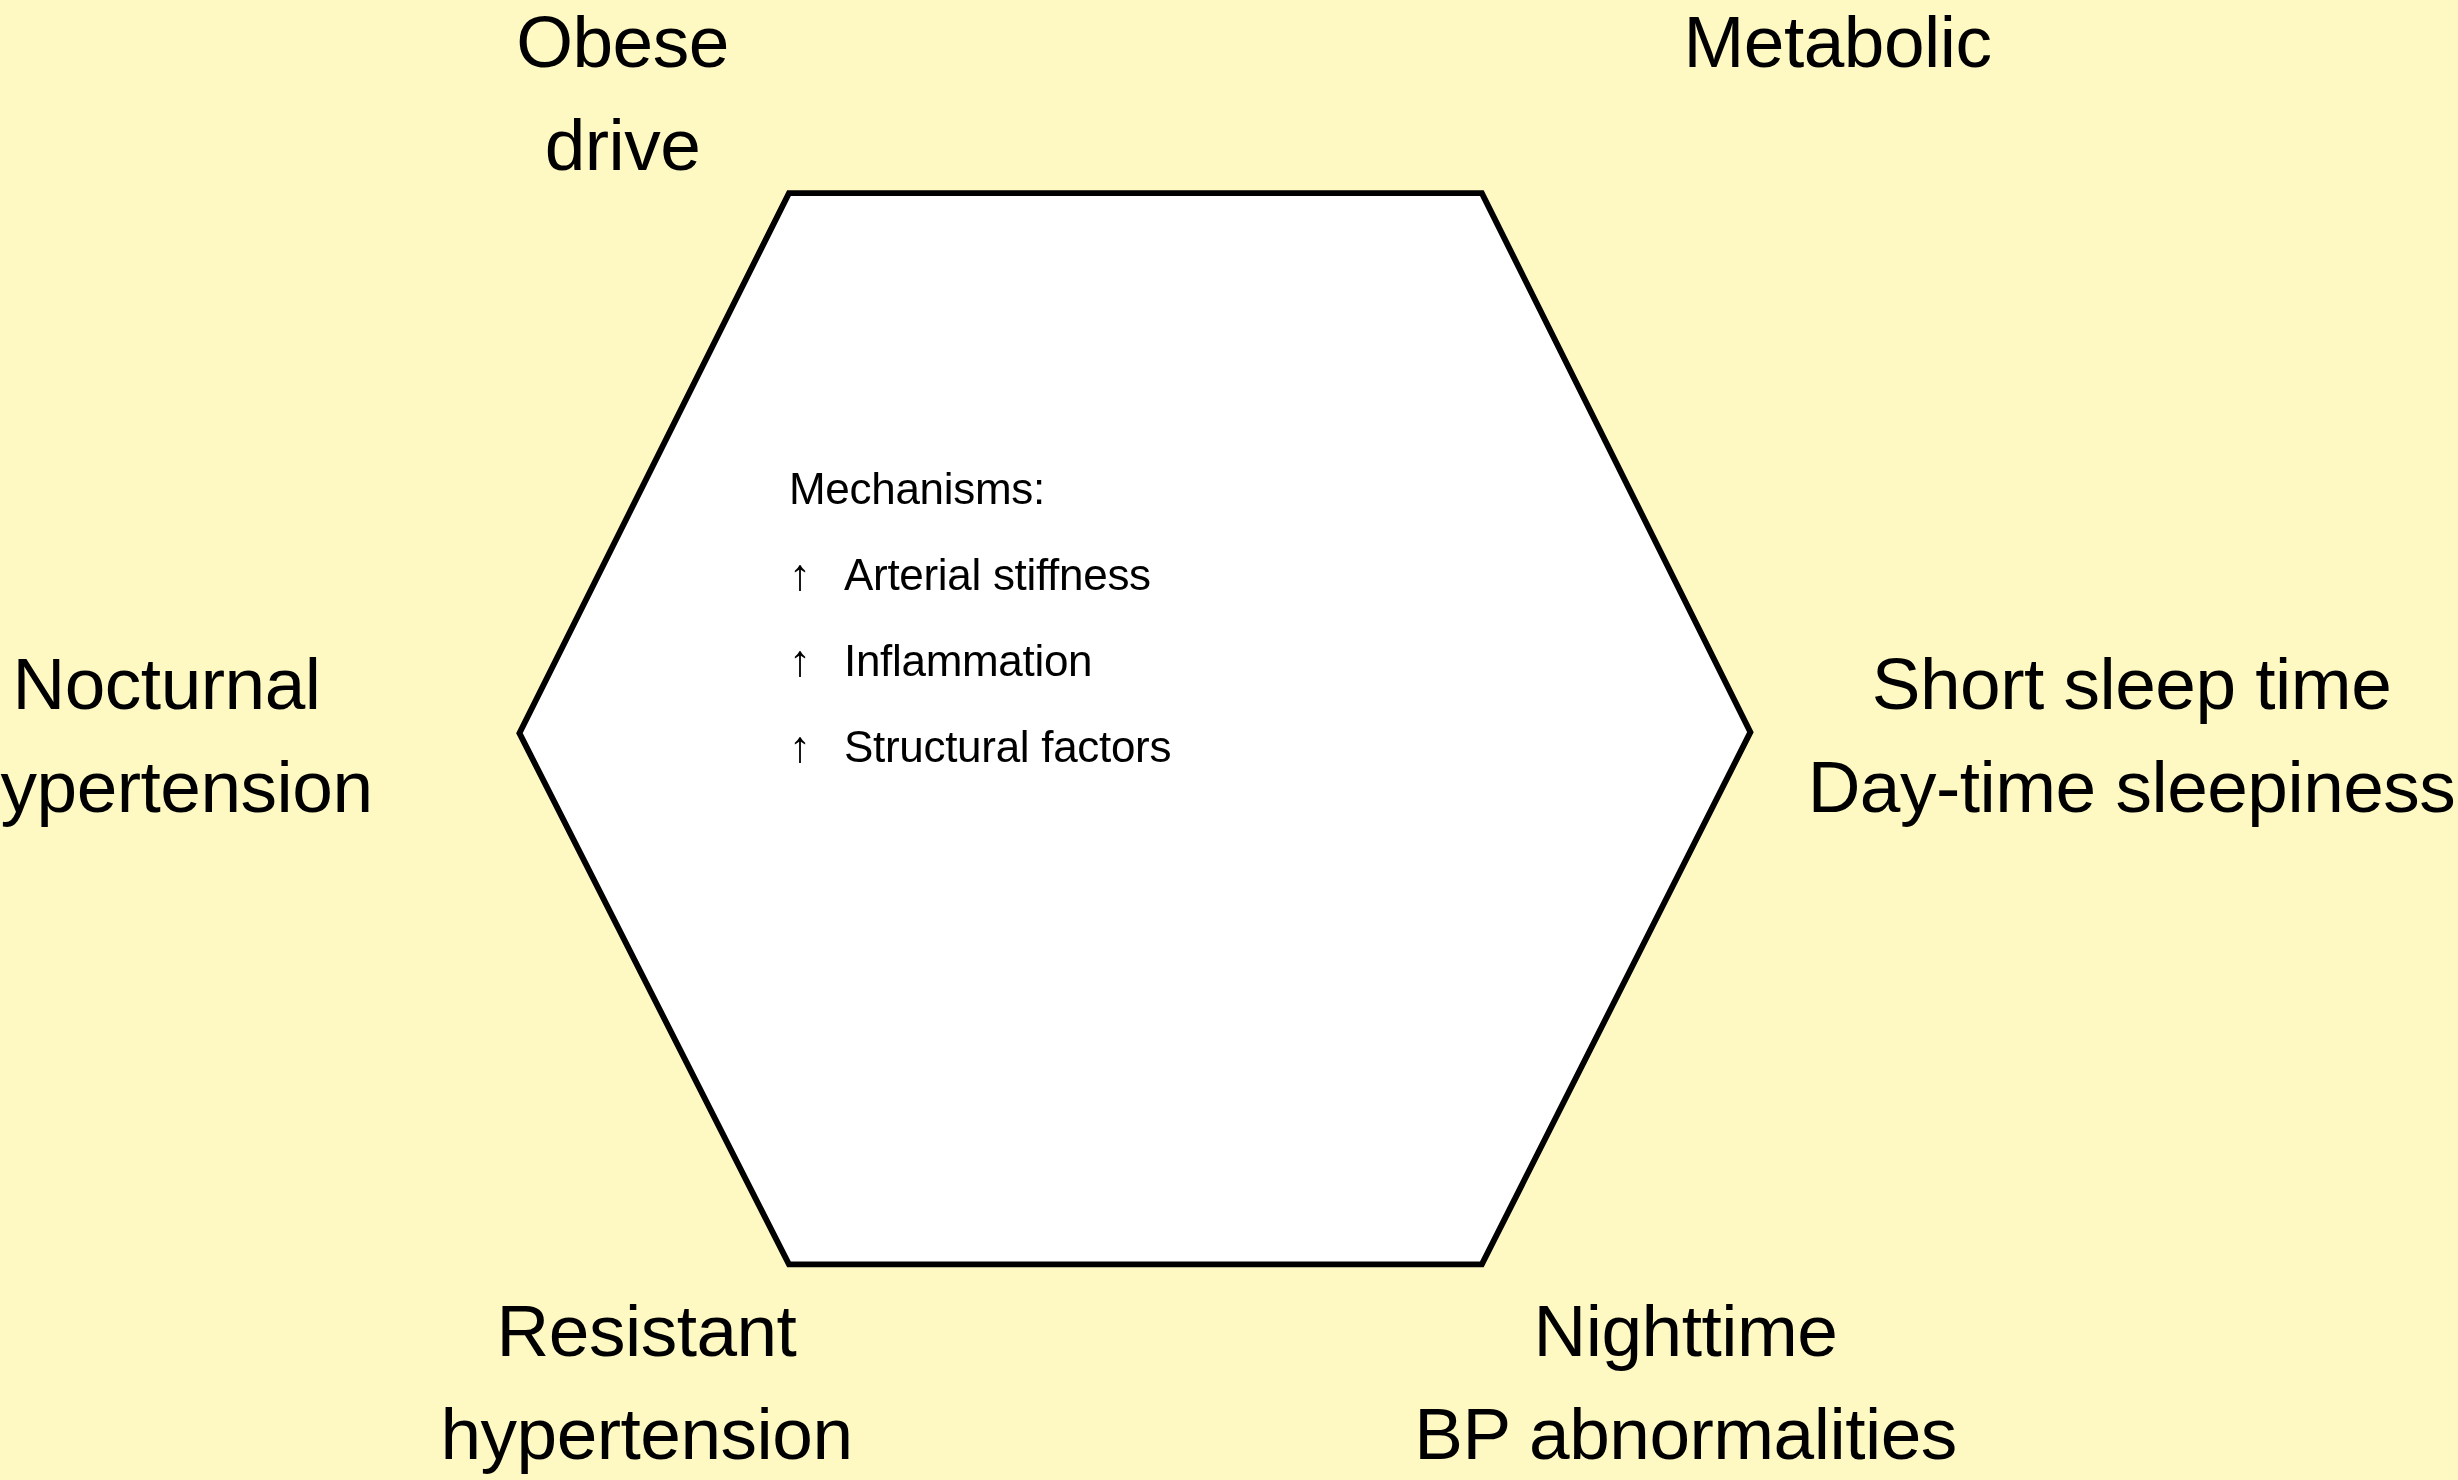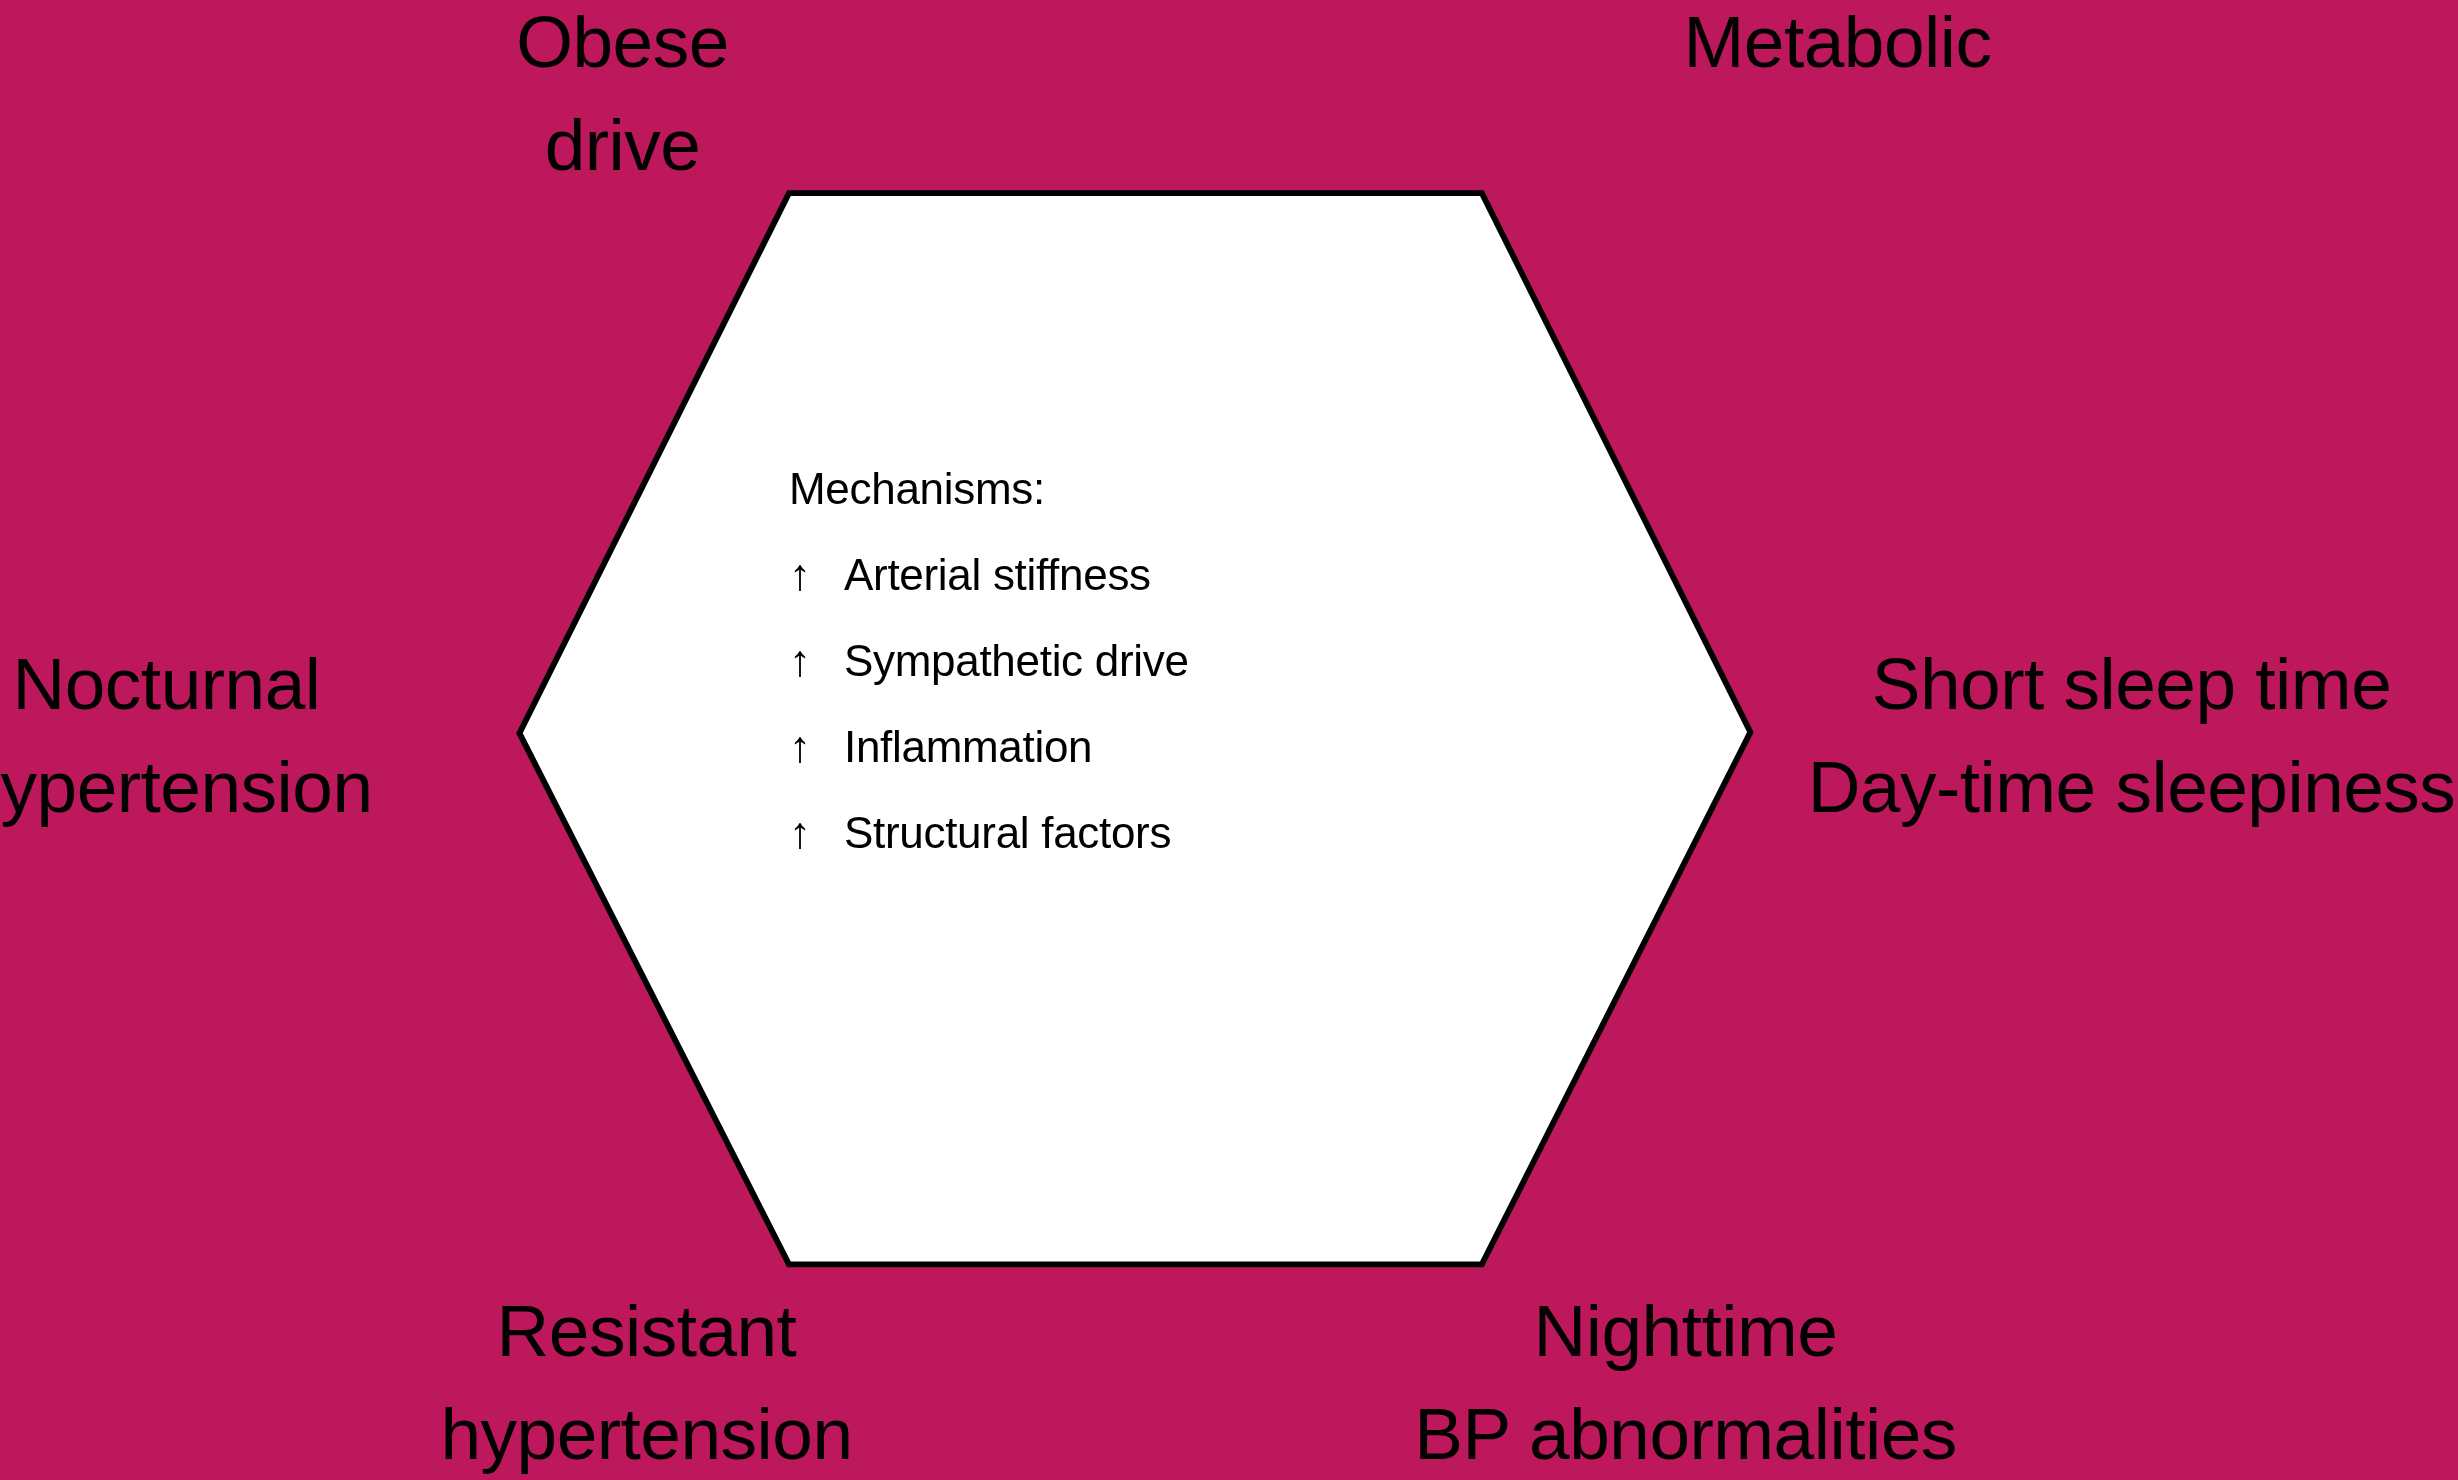--- a/index.html
+++ b/index.html
@@ -8,21 +8,21 @@
     background: #ffffff;
   }
   body {
     font-family: "Liberation Sans", sans-serif;
     color: #000000;
   }
   #canvas {
     position: relative;
     width: 2458px;
     height: 1480px;
-    background: #be185d;
+    background: #fef9c3;
     overflow: hidden;
   }
   #hex-svg {
     position: absolute;
     left: 0;
     top: 0;
     width: 2458px;
     height: 1480px;
   }
   .node-label {
@@ -127,19 +127,18 @@
   </div>
 
   <div class="node-label" id="label-nighttime-bp">
     <span class="line">Nighttime</span>
     <span class="line">BP abnormalities</span>
   </div>
 
   <div id="mechanisms">
     <span class="mech-heading">Mechanisms:</span>
     <span class="mech-item"><span class="arrow">↑</span><span>Arterial stiffness</span></span>
-    <span class="mech-item"><span class="arrow">↑</span><span>Sympathetic drive</span></span>
     <span class="mech-item"><span class="arrow">↑</span><span>Inflammation</span></span>
     <span class="mech-item"><span class="arrow">↑</span><span>Structural factors</span></span>
   </div>
 
 </div>
 
 
 </body></html>

